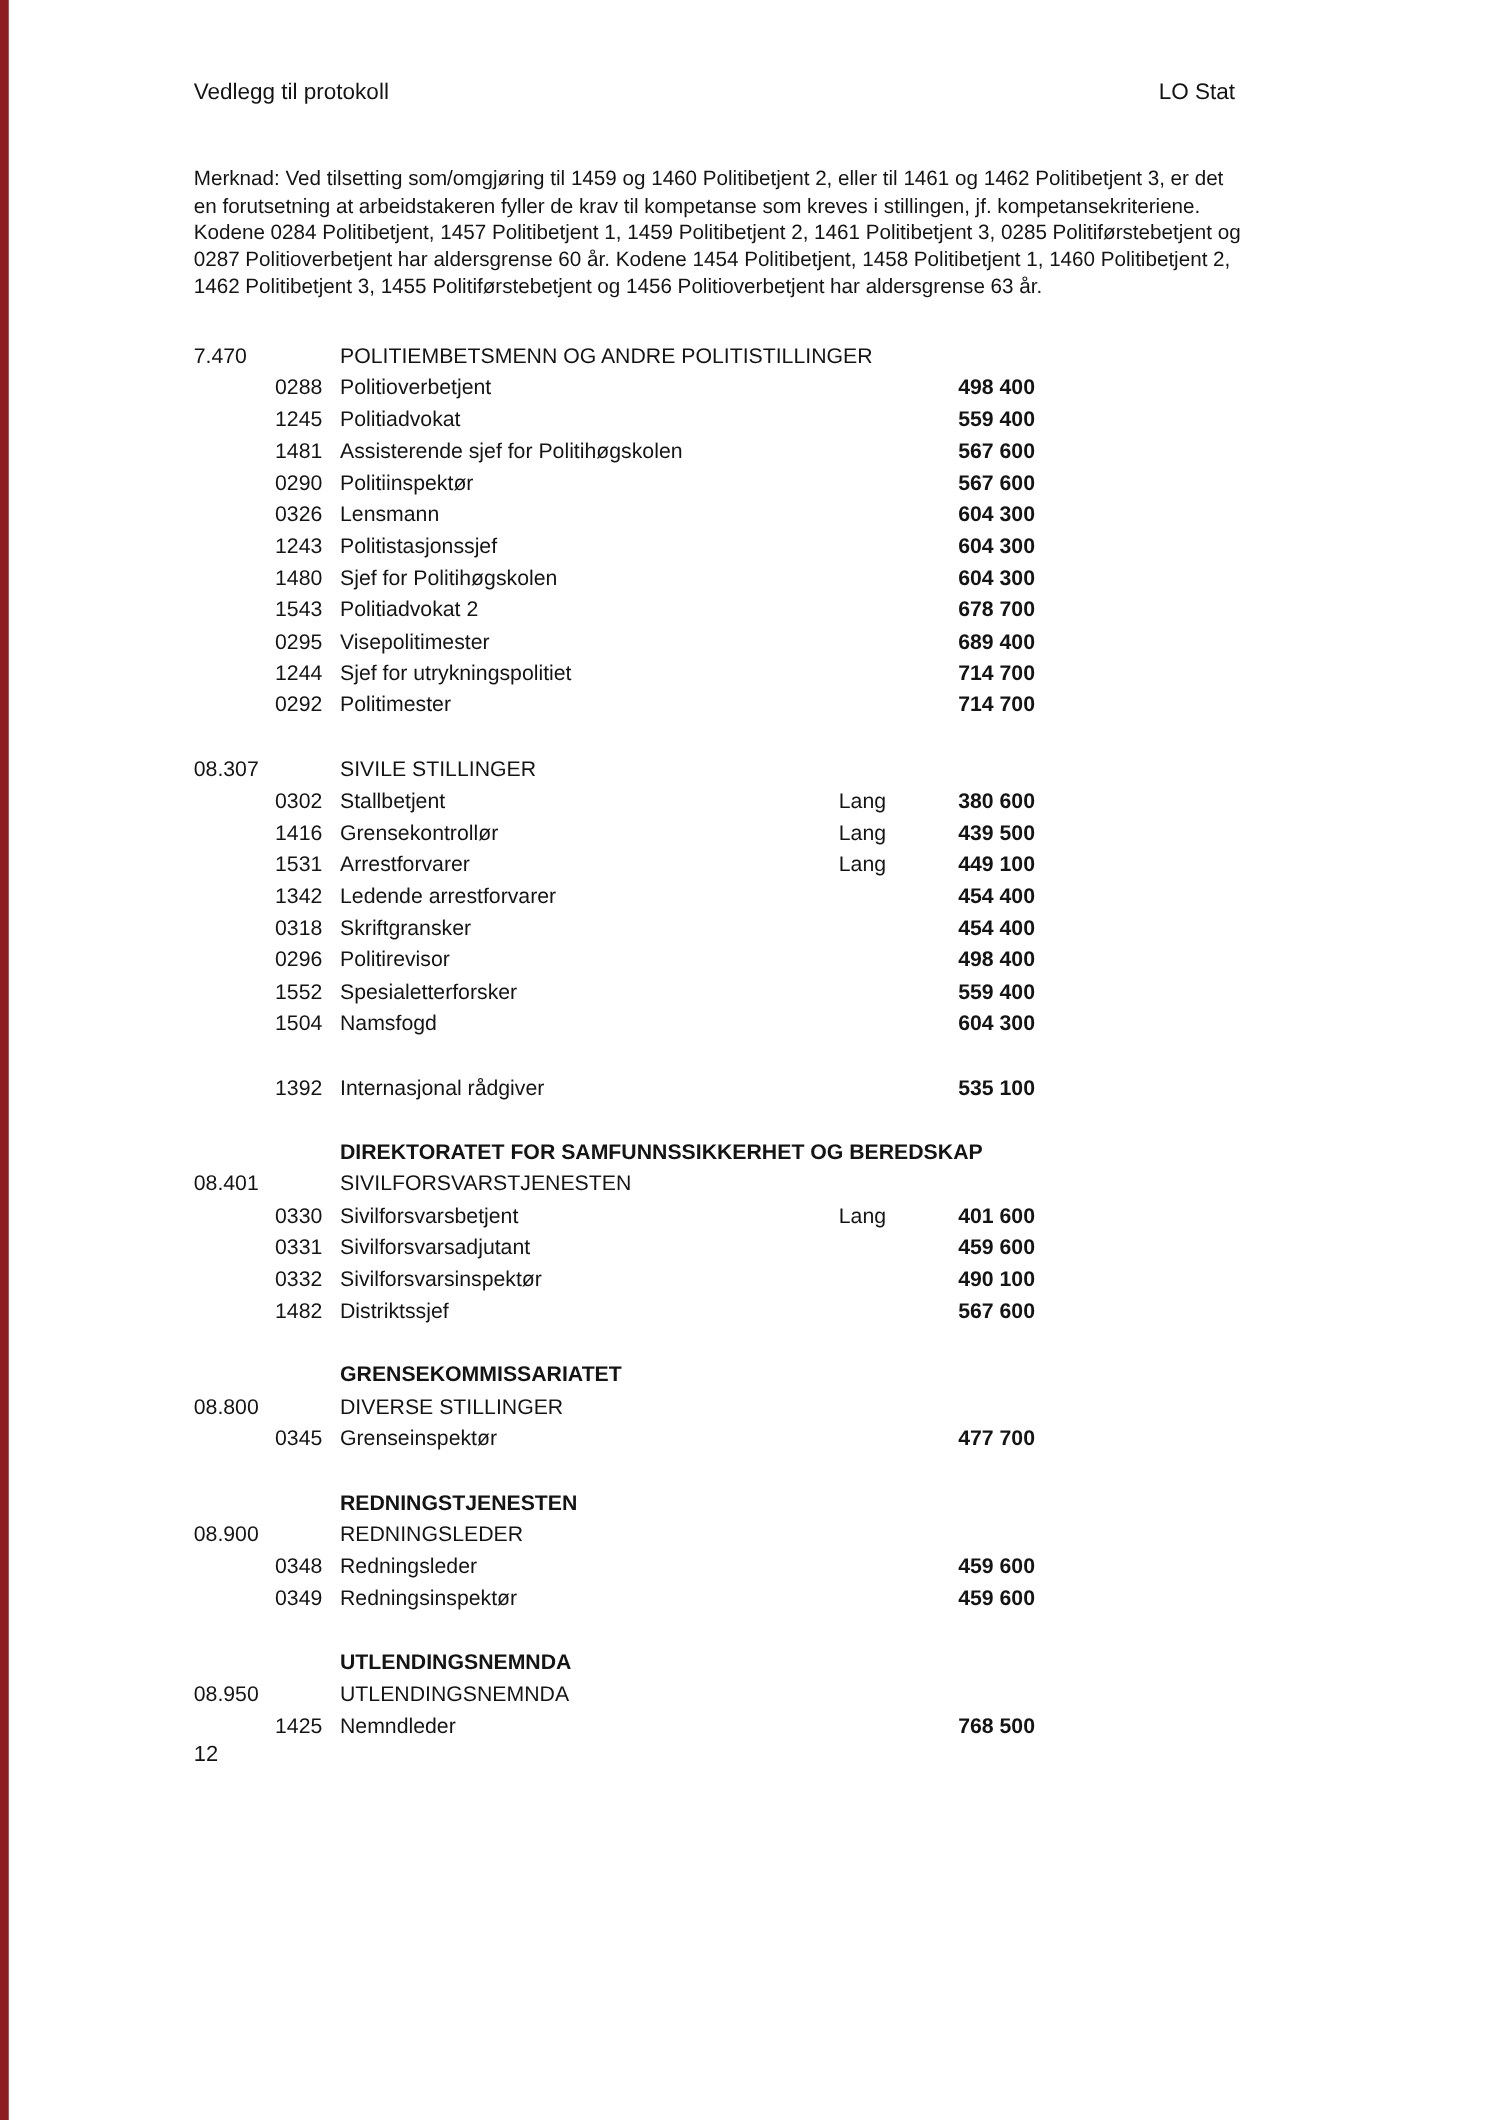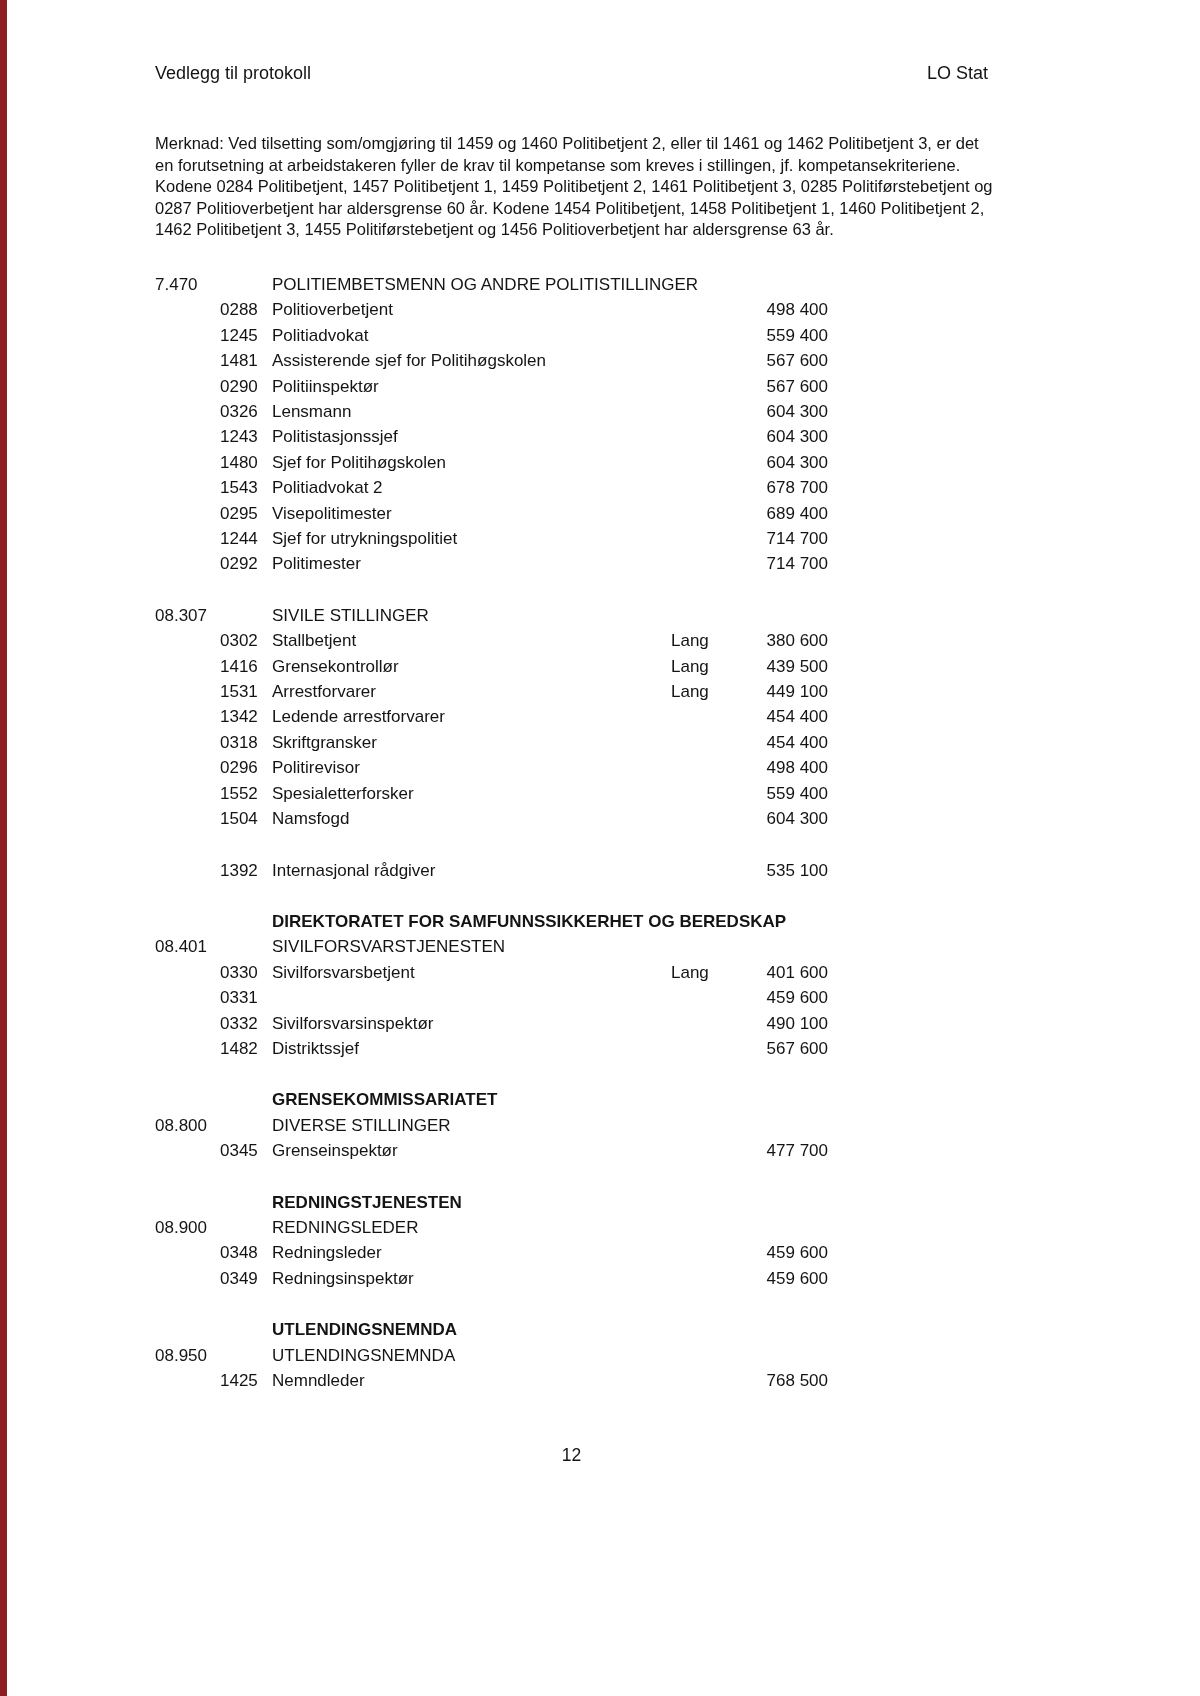--- a/index.html
+++ b/index.html
@@ -56,27 +56,26 @@
     grid-template-columns: 65px 52px 390px 66px 100px;
     line-height: 25.4px;
   }
   .cell-chapter { grid-column: 1; }
   .cell-code { grid-column: 2; }
   .cell-name { grid-column: 3; }
   .cell-lang { grid-column: 4; padding-left: 9px; }
   .cell-salary {
     grid-column: 5;
     text-align: right;
-    font-weight: normal;
+    font-weight: bold;
   }
   .cell-title { grid-column: 3 / 6; }
   .group-header .cell-title { font-weight: bold; }
   .footer {
-    margin-top: 52px;
-    text-align: center;
+    text-align: left;
     font-size: 17.5px;
   }
 </style>
 </head>
 <body>
 
 <div class="edge-stripe" style="background: rgb(142, 29, 34);"></div>
 
 <div class="content">
 
@@ -264,20 +263,21 @@
         <div class="trow">
           <div class="cell-chapter"></div>
           <div class="cell-code">0330</div>
           <div class="cell-name">Sivilforsvarsbetjent</div>
           <div class="cell-lang">Lang</div>
           <div class="cell-salary">401 600</div>
         </div>
         <div class="trow">
           <div class="cell-chapter"></div>
           <div class="cell-code">0331</div>
+          <div class="cell-name">Sivilforsvarsadjutant</div>
           <div class="cell-lang"></div>
           <div class="cell-salary">459 600</div>
         </div>
         <div class="trow">
           <div class="cell-chapter"></div>
           <div class="cell-code">0332</div>
           <div class="cell-name">Sivilforsvarsinspektør</div>
           <div class="cell-lang"></div>
           <div class="cell-salary">490 100</div>
         </div>

